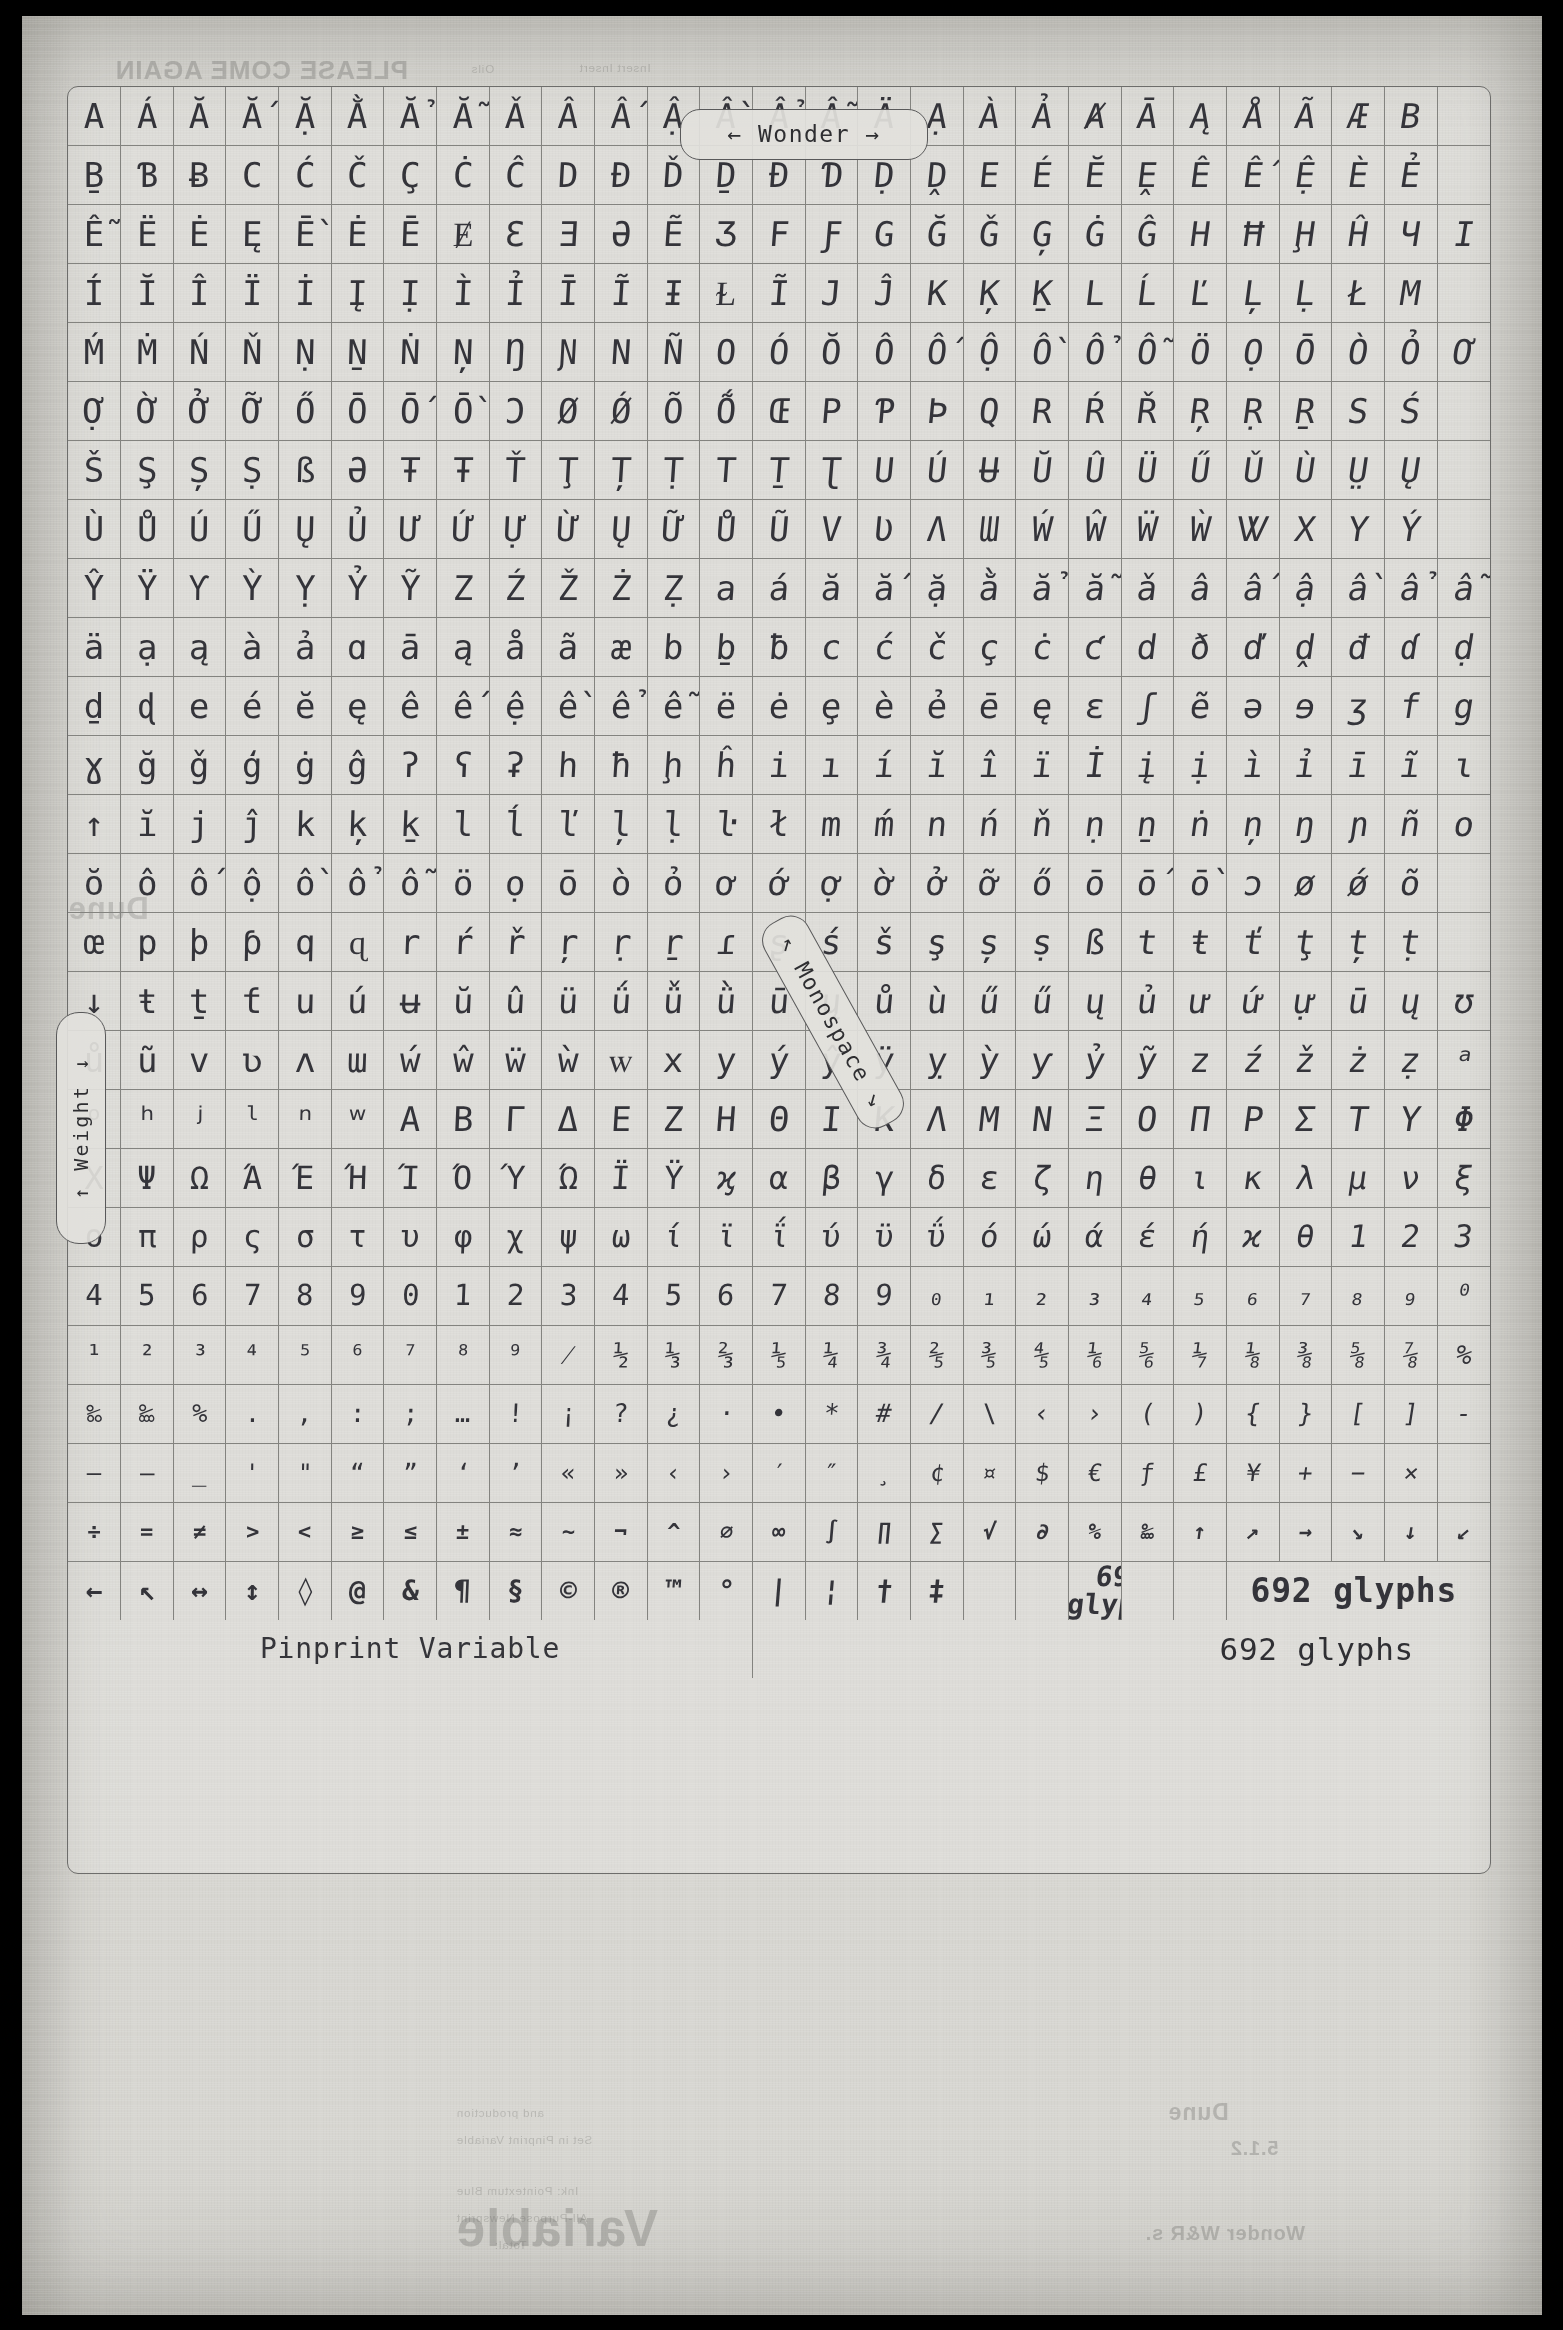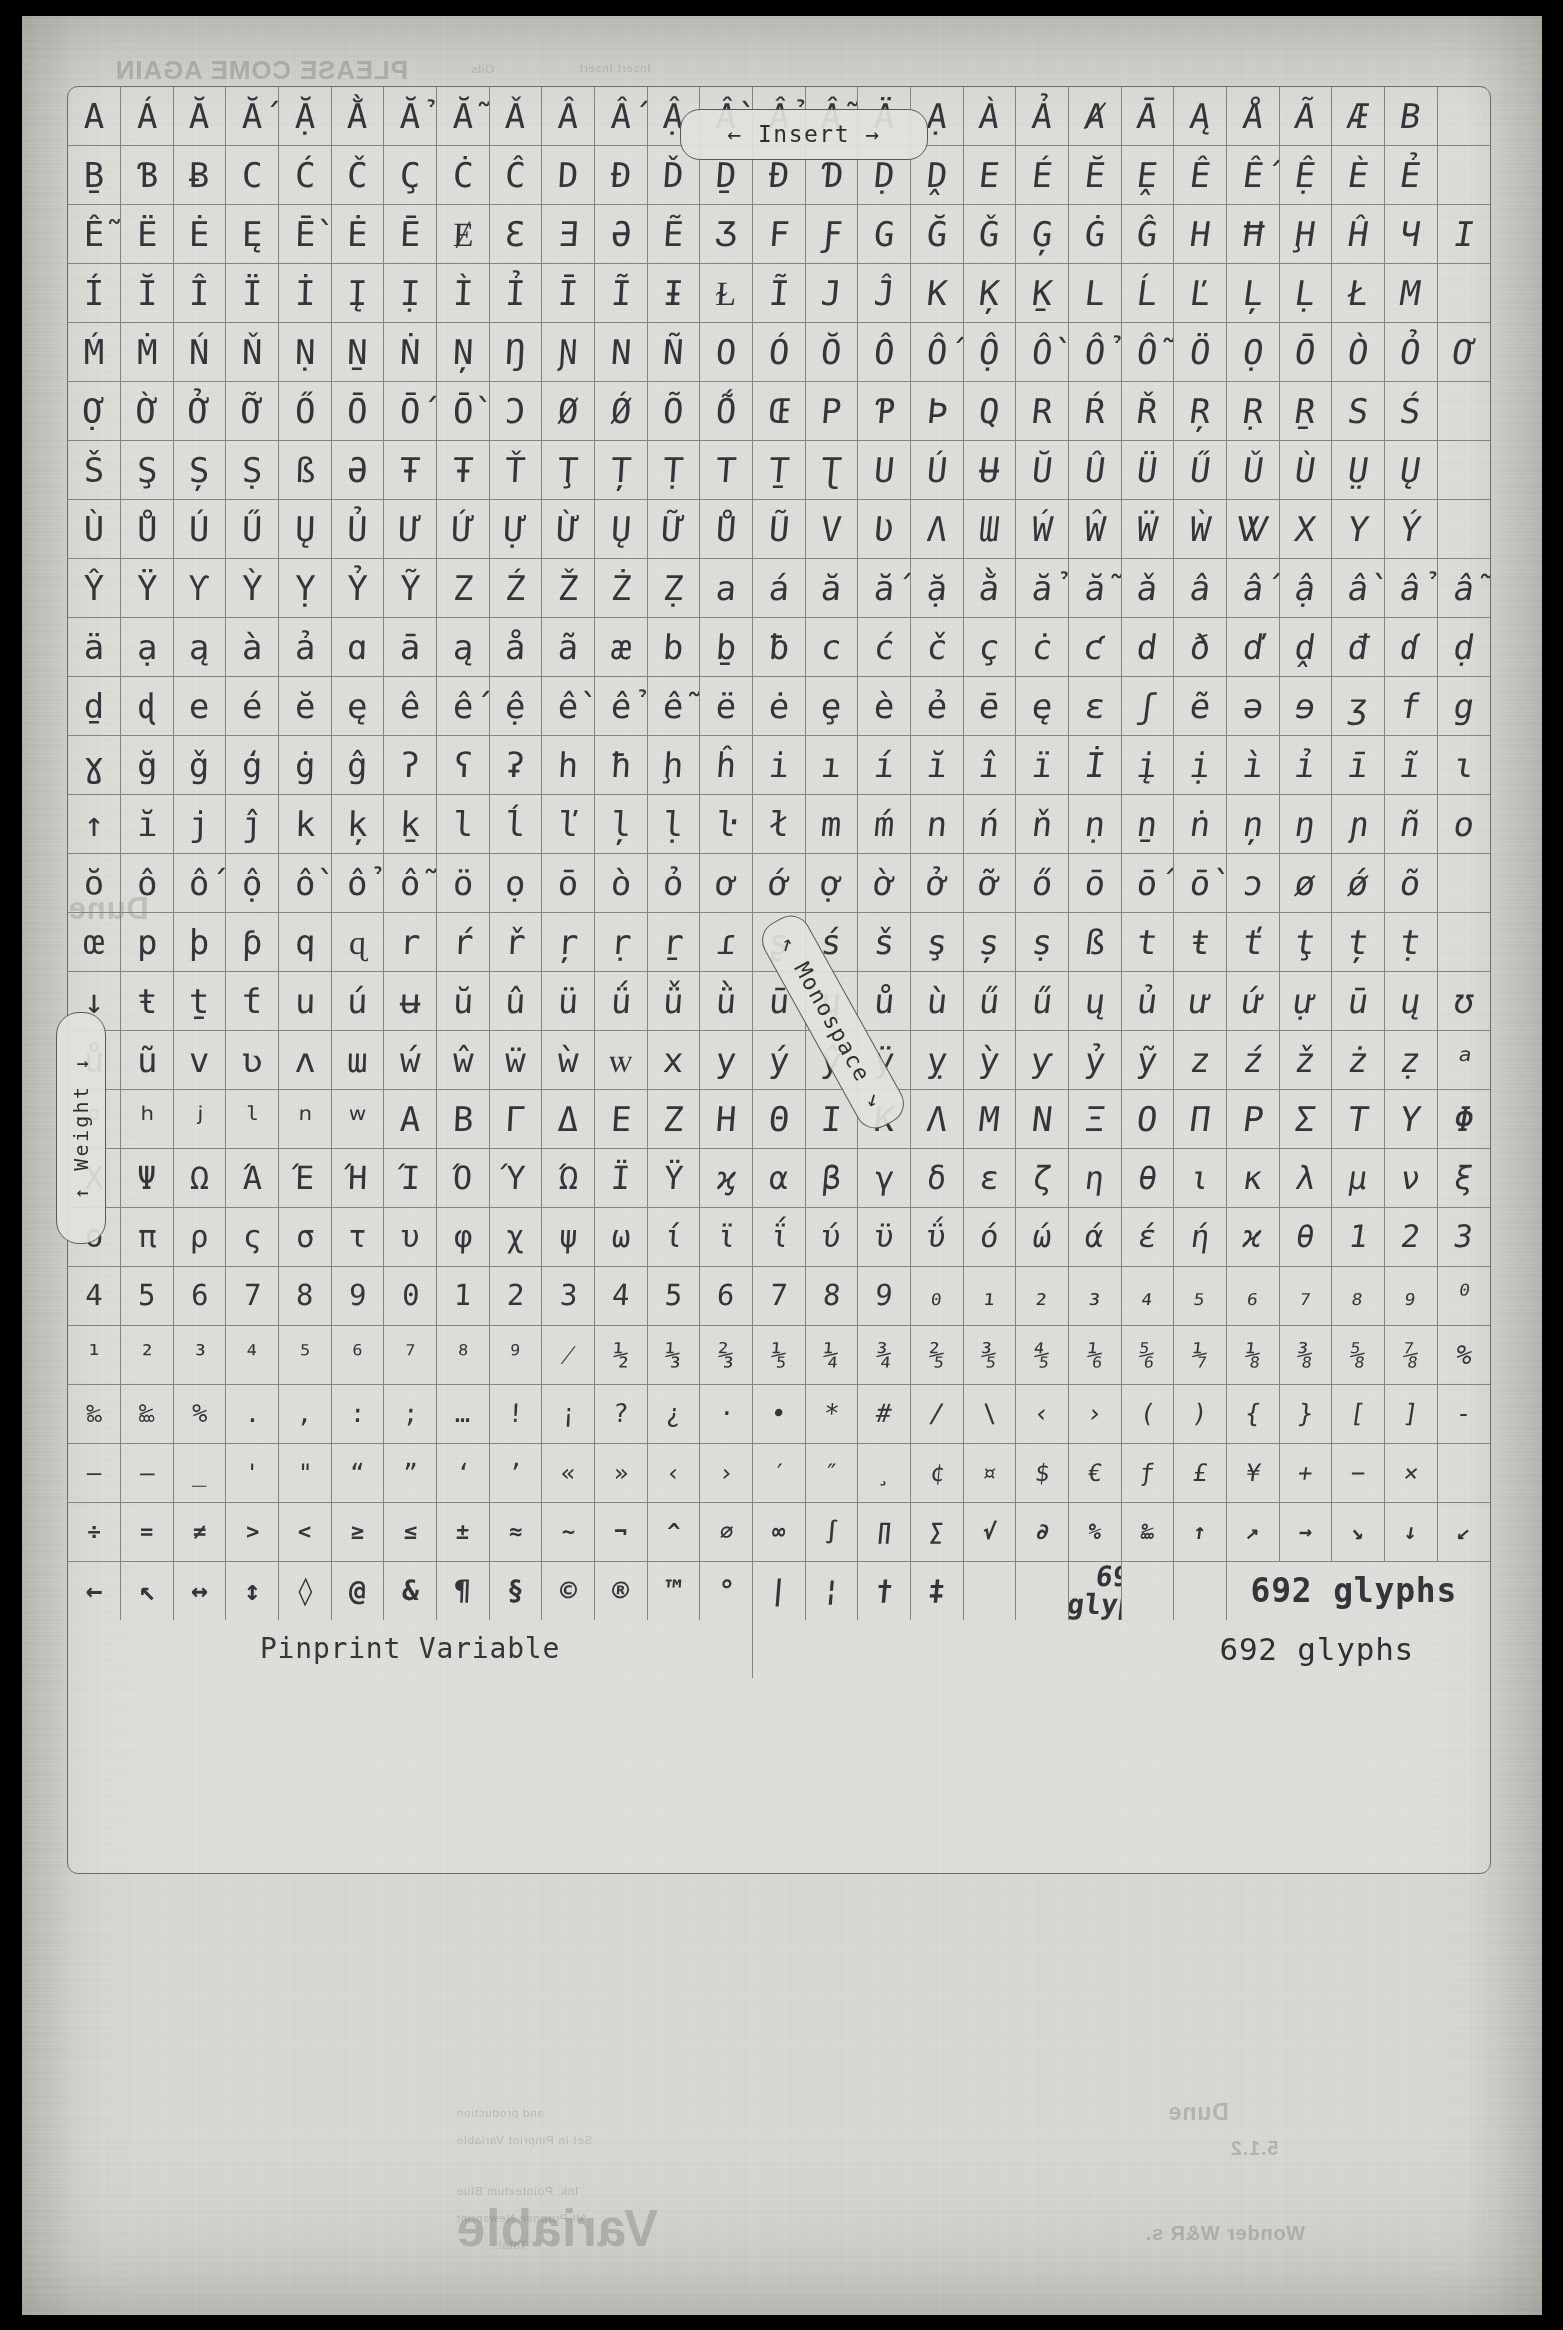--- a/index.html
+++ b/index.html
@@ -931,21 +931,21 @@
       <tbody>
           <tr id="footerrow">
         <td id="footer-label" colspan="13">Pinprint Variable</td>
         <td colspan="13" id="glyph-count-cell">
           <div id="glyph-count">692 glyphs</div>
         </td>
       </tr>
     </tbody>
       </table>
 
-    <div class="callout" id="callout-italic">← Insert →</div>
+    <div class="callout" id="callout-italic">← Wonder →</div>
 
     <div class="callout" id="callout-weight">
       <span class="vtext">↑ Weight ↓</span>
     </div>
 
     <div class="callout" id="callout-mono">↖ Monospace ↘</div>
   </div>
 </div>
 
 

